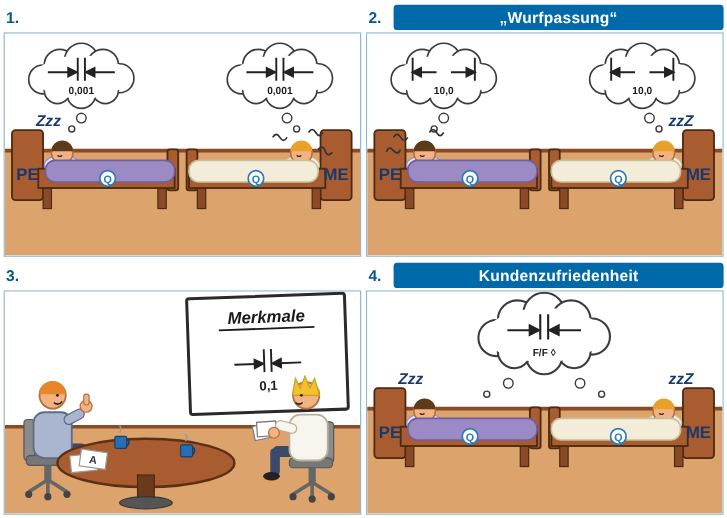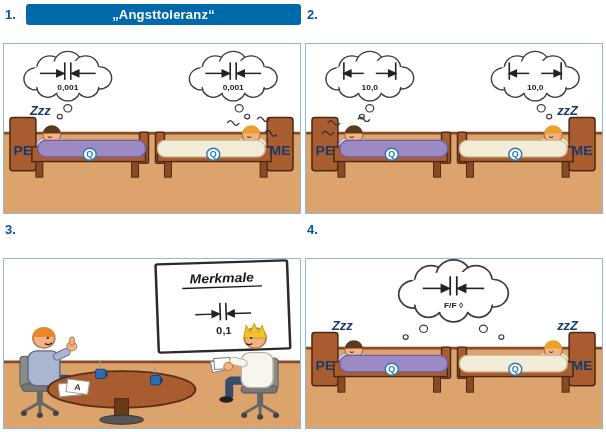--- a/index.html
+++ b/index.html
@@ -4,21 +4,21 @@
 <style>
   html,body{margin:0;padding:0;background:#fff;}
   body{width:606px;height:432px;font-family:"Liberation Sans",sans-serif;}
   .grid{display:grid;grid-template-columns:1fr 1fr;grid-template-rows:1fr 1fr;
         gap:4px;padding:3px;width:606px;height:432px;box-sizing:border-box;}
   .panel{display:flex;flex-direction:column;min-height:0;}
   .panel-header{display:flex;align-items:center;height:22px;gap:5px;flex:0 0 auto;}
   .panel-number{color:#00579b;font-weight:bold;font-size:13px;width:16px;text-align:left;padding-left:2px;}
   .panel-bar{flex:1;background:#0069aa;color:#fff;text-align:center;font-weight:bold;
              font-size:13px;line-height:21px;height:21px;border-radius:3px;letter-spacing:.2px;}
-  .scene{flex:1;margin-top:18px;border:1px solid #8fb8d8;min-height:0;background:#fff;}
+  .scene{flex:1;margin-top:2px;border:1px solid #8fb8d8;min-height:0;background:#fff;}
   .scene svg{display:block;width:100%;height:100%;}
   svg text{font-family:"Liberation Sans",sans-serif;}
   .sleep{fill:#173a6d;font-weight:bold;font-style:italic;font-size:13px;}
   .bubble-val{fill:#1a1a1a;font-size:8.5px;font-weight:bold;text-anchor:middle;}
 </style>
 </head>
 <body>
 
 <svg width="0" height="0" style="position:absolute" aria-hidden="true">
   <defs>
@@ -89,23 +89,20 @@
 
     <path id="shiver" d="M0,0 q3,-5 6,0 t6,0" stroke="#333" stroke-width="1.4" fill="none"></path>
   </defs>
 </svg>
 
 <div class="grid">
 
   <section class="panel">
     <div class="panel-header">
       <span class="panel-number">1.</span>
-      <div class="panel-bar">
-        <span>„Angsttoleranz“</span>
-      </div>
     </div>
     <div class="scene">
       <svg viewBox="0 0 297 184" preserveAspectRatio="none">
         <rect x="0" y="0" width="297" height="184" fill="#ffffff"></rect>
         <rect x="0" y="97" width="297" height="87" fill="#dda36c"></rect>
         <line x1="0" y1="97" x2="297" y2="97" stroke="#8a4a26" stroke-width="3"></line>
         <g>
           <use href="#cloud" transform="translate(64,36)"></use>
           <use href="#dimA" transform="translate(64,32)"></use>
           <text class="bubble-val" x="64" y="50">0,001</text>
@@ -127,20 +124,23 @@
           <use href="#shiver" transform="translate(254,82)"></use>
           <use href="#shiver" transform="translate(262,96) rotate(12)"></use>
         </g>
       </svg>
     </div>
   </section>
 
   <section class="panel">
     <div class="panel-header">
       <span class="panel-number">2.</span>
+      <div class="panel-bar">
+        <span>„Wurfpassung“</span>
+      </div>
     </div>
     <div class="scene">
       <svg viewBox="0 0 297 184" preserveAspectRatio="none">
         <rect x="0" y="0" width="297" height="184" fill="#ffffff"></rect>
         <rect x="0" y="97" width="297" height="87" fill="#dda36c"></rect>
         <line x1="0" y1="97" x2="297" y2="97" stroke="#8a4a26" stroke-width="3"></line>
         <g>
           <use href="#cloud" transform="translate(64,36)"></use>
           <use href="#dimB" transform="translate(64,32)"></use>
           <text class="bubble-val" x="64" y="50">10,0</text>
@@ -251,20 +251,23 @@
           <circle cx="-4" cy="-2" r="1.2" fill="#222"></circle>
           <path d="M-9,4 q3,2.5 6,0" stroke="#222" stroke-width="1.3" fill="none"></path>
         </g>
       </svg>
     </div>
   </section>
 
   <section class="panel">
     <div class="panel-header">
       <span class="panel-number">4.</span>
+      <div class="panel-bar">
+        <span>Kundenzufriedenheit</span>
+      </div>
     </div>
     <div class="scene">
       <svg viewBox="0 0 297 184" preserveAspectRatio="none">
         <rect x="0" y="0" width="297" height="184" fill="#ffffff"></rect>
         <rect x="0" y="97" width="297" height="87" fill="#dda36c"></rect>
         <line x1="0" y1="97" x2="297" y2="97" stroke="#8a4a26" stroke-width="3"></line>
         <g>
           <use href="#cloud" transform="translate(148,36) scale(1.25)"></use>
           <use href="#dimA" transform="translate(148,32) scale(1.1)"></use>
           <text class="bubble-val" x="148" y="53" font-size="9.5">F/F ◊</text>

